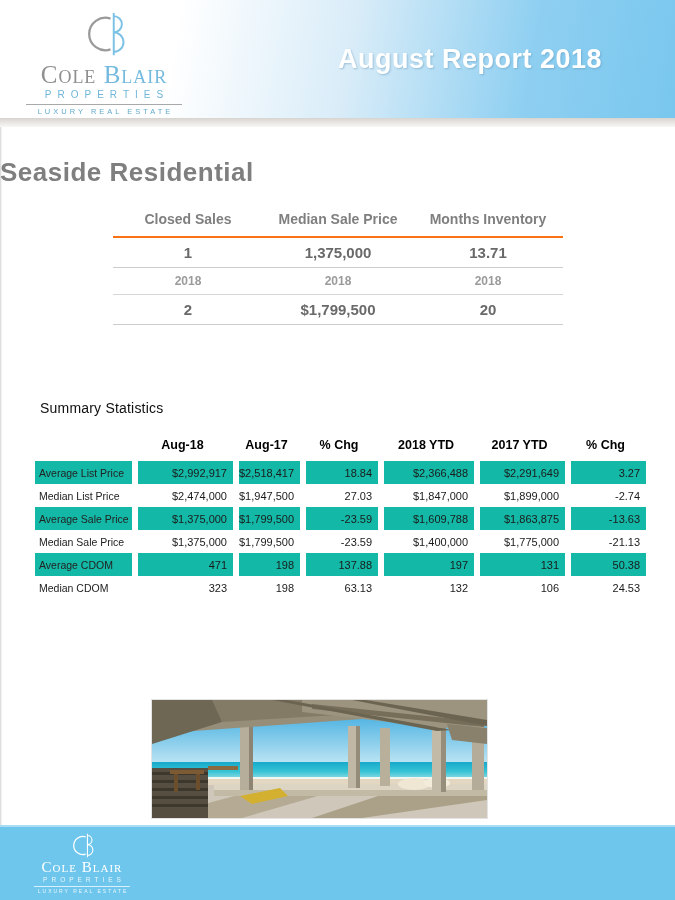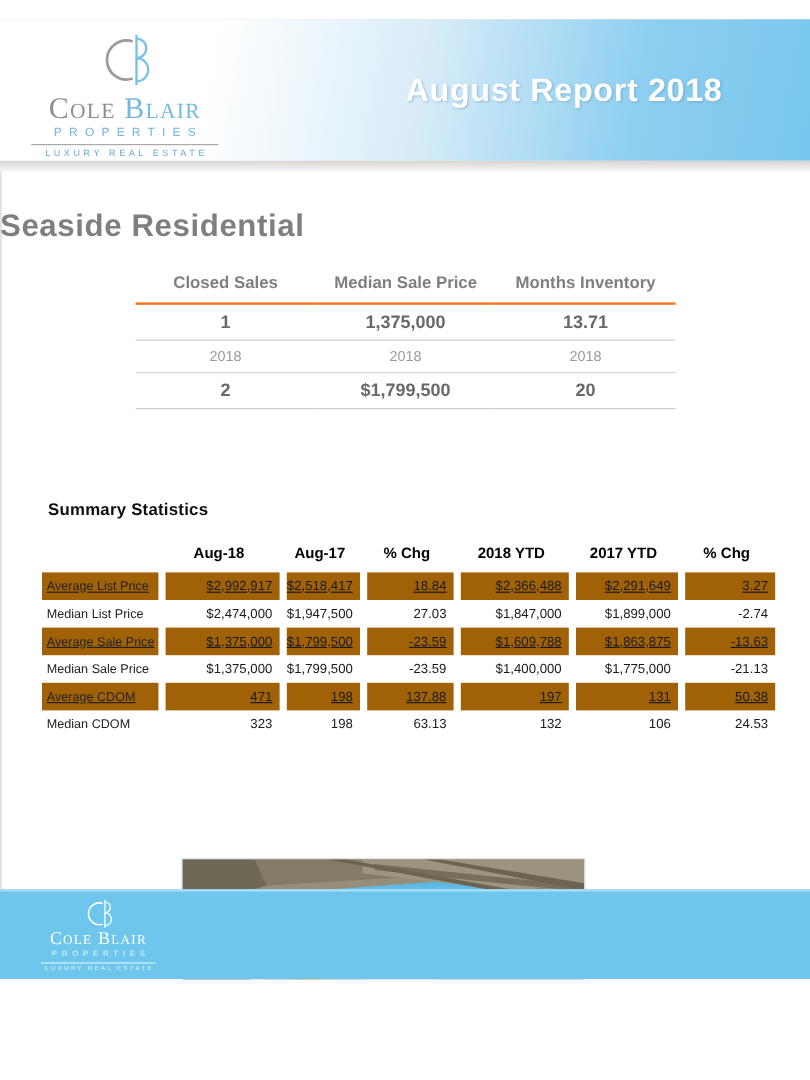--- a/index.html
+++ b/index.html
@@ -1,20 +1,20 @@
 <!DOCTYPE html>
 <html><head>
 <meta charset="utf-8">
 <style>
   * { margin:0; padding:0; box-sizing:border-box; }
   html,body { background:#ffffff; }
   body { font-family:"Liberation Sans", sans-serif; }
 
   .page {
-    position:relative; width:675px; height:800px; margin:16px auto;
+    position:relative; width:675px; height:900px; margin:0 auto;
     background:#ffffff; overflow:hidden;
     box-shadow: inset 2px 0 2px -1px rgba(0,0,0,.18), inset 0 1px 0 #e8e8e8;
   }
 
   
   .masthead {
     position:absolute; top:0; left:0; right:0; height:118px;
     background:linear-gradient(100deg, #ffffff 26%, #d8ecf8 52%, #8ecfF1 78%, #79c7ee 100%);
   }
   .masthead-divider {
@@ -61,44 +61,44 @@
   .overview-table {
     position:absolute; left:113px; top:211px; width:450px;
     border-collapse:collapse; table-layout:fixed;
   }
   .overview-table th {
     color:#7f7f7f; font-size:14px; font-weight:bold; text-align:center;
     padding-bottom:9px; border-bottom:2px solid #f97316;
   }
   .overview-table td { text-align:center; border-bottom:1px solid #cdcdcd; }
   .overview-table tr.ov-value td { color:#696969; font-size:15px; font-weight:bold; height:30px; }
-  .overview-table tr.ov-year  td { color:#9b9b9b; font-size:12px; height:27px; border-bottom-color:#d6d6d6; }
+  .overview-table tr.ov-year  td { color:#9b9b9b; font-size:12px; height:27px; border-bottom-color:#d6d6d6;font-weight:bold; }
 
   
   .summary-title {
     position:absolute; left:40px; top:400px;
-    color:#0f0f0f; font-size:14px; font-weight:bold; letter-spacing:.2px;
+    color:#0f0f0f; font-size:14px; font-weight:normal; letter-spacing:.2px;
   }
   .summary-table {
     position:absolute; left:29px; top:430px;
     border-collapse:separate; border-spacing:6px 0; table-layout:fixed;
   }
   .summary-table th {
     color:#000; font-size:12.5px; font-weight:bold; text-align:center;
     padding:8px 6px 9px 0; vertical-align:bottom; white-space:nowrap;
   }
   .summary-table th.col-label { width:97px; }
   .summary-table td {
     color:#1a1a1a; font-size:11px; height:23px; text-align:right;
     padding-right:6px; white-space:nowrap;
   }
   .summary-table td.row-label {
     text-align:left; padding-left:4px; padding-right:0; font-size:10.5px; color:#222;
   }
-  .summary-table tr.shaded td { background:#a16207;text-decoration:underline; }
+  .summary-table tr.shaded td { background:#14b8a6; }
 
   
   .photo {
     position:absolute; left:152px; top:700px; width:335px; height:118px;
     outline:1px solid #e3e3e3; background:#bfe6f4;
   }
   .photo svg { display:block; width:100%; height:100%; }
 
   
   .footer {

